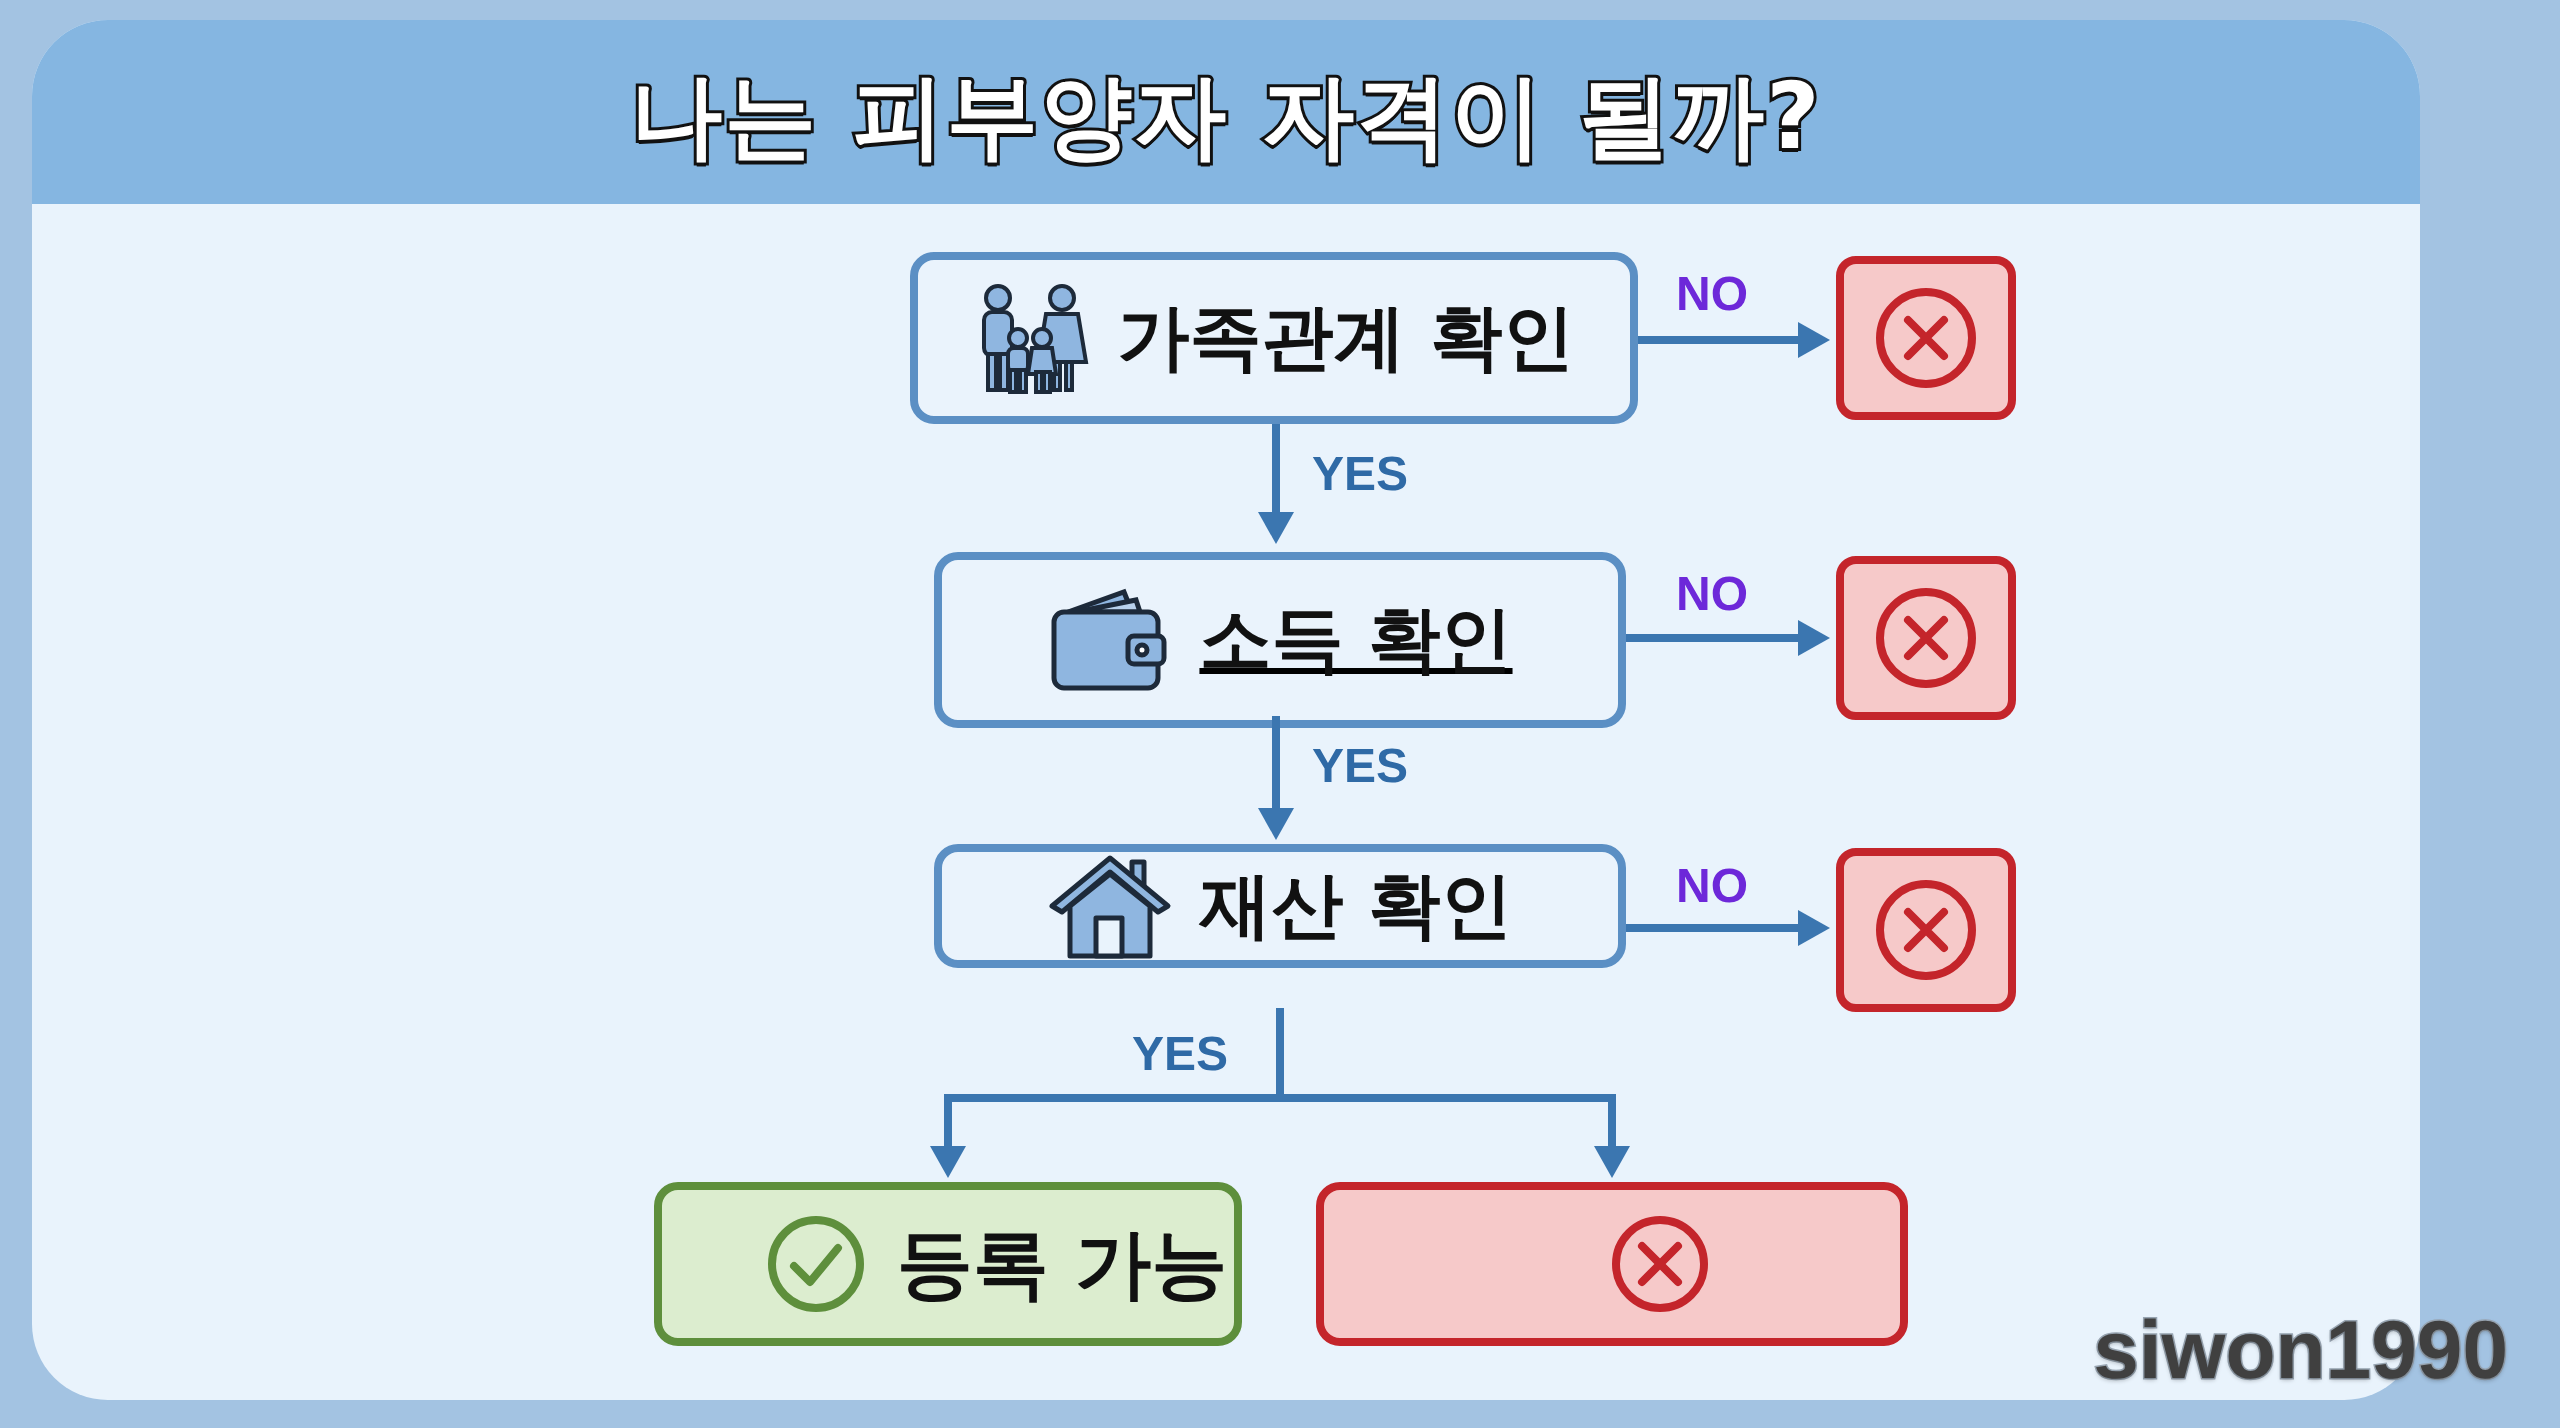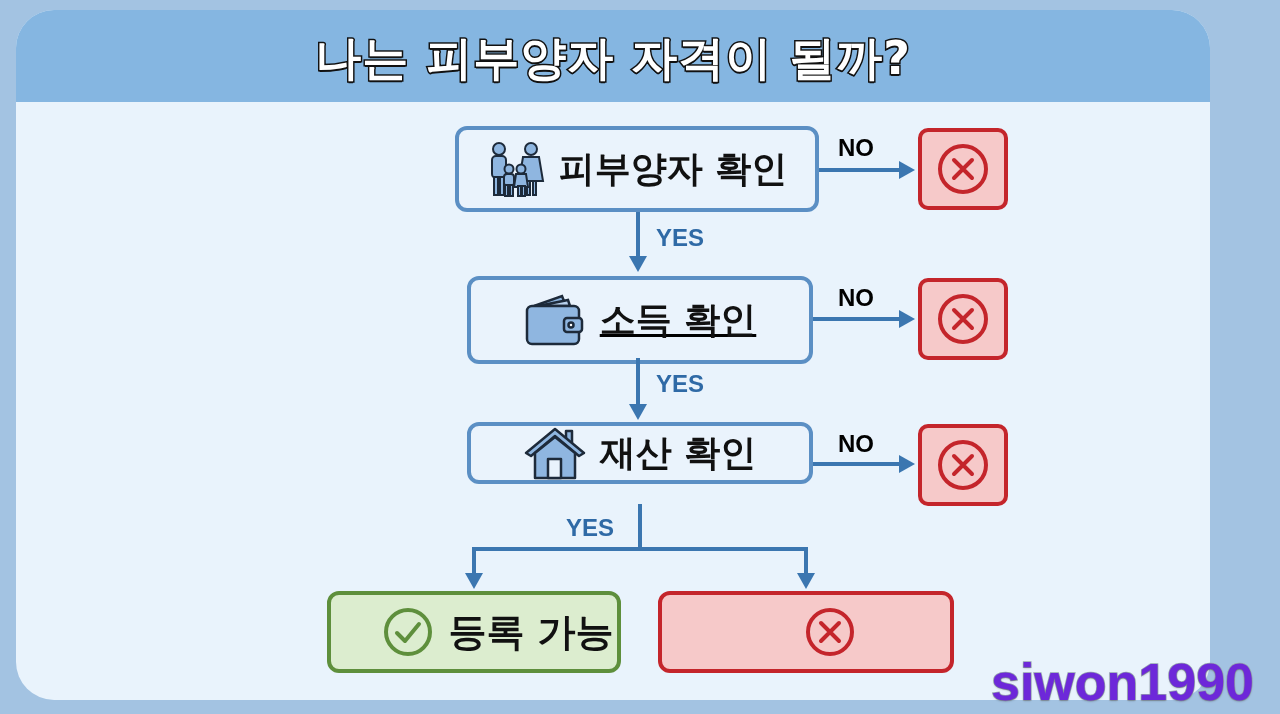--- a/index.html
+++ b/index.html
@@ -4,30 +4,30 @@
 <style>
   html, body { margin:0; padding:0; }
   body { width:1280px; height:714px; background:#a3c3e2; position:relative; overflow:hidden; font-family:"DejaVu Sans", sans-serif; }
   .frame { position:absolute; left:16px; top:10px; width:1194px; height:690px; border-radius:38px; overflow:hidden; background:#e9f3fc; }
   .header { position:absolute; left:0; top:0; width:100%; height:92px; background:#85b6e1; }
   .title { position:absolute; left:0; top:18px; width:100%; text-align:center; font-size:46px; font-weight:bold; color:#ffffff; letter-spacing:1px;
     -webkit-text-stroke:3px #111; paint-order:stroke fill; text-shadow:0 2px 0 #111; }
   .node { position:absolute; box-sizing:border-box; border:4px solid #5b8fc4; border-radius:12px; background:#eaf3fc; display:flex; align-items:center; justify-content:center; gap:14px; }
   .node .label { font-size:36px; font-weight:bold; color:#111; }
   .xbox { position:absolute; box-sizing:border-box; border:4px solid #c4252b; border-radius:10px; background:#f6c9c9; width:90px; height:82px; display:flex; align-items:center; justify-content:center; }
-  .lbl-no { position:absolute; font-size:24px; font-weight:bold; color:#000000; font-family:"Liberation Sans", sans-serif; }
+  .lbl-no { position:absolute; font-size:24px; font-weight:bold; color:#6d28d9; font-family:"Liberation Sans", sans-serif; }
   .lbl-yes { position:absolute; font-size:24px; font-weight:bold; color:#2f6aa6; font-family:"Liberation Sans", sans-serif; }
   .line { position:absolute; background:#3b76b0; }
   .arrow-down { position:absolute; width:0; height:0; border-left:9px solid transparent; border-right:9px solid transparent; border-top:16px solid #3b76b0; }
   .arrow-right { position:absolute; width:0; height:0; border-top:9px solid transparent; border-bottom:9px solid transparent; border-left:16px solid #3b76b0; }
   .result { position:absolute; box-sizing:border-box; border-radius:12px; display:flex; align-items:center; justify-content:center; gap:14px;padding-left:48px; }
   .result .label { font-size:38px; font-weight:bold; color:#111; }
   .ok { border:4px solid #5e8f3c; background:#dcedcf; }
   .no { border:4px solid #c4252b; background:#f6c9c9; }
-  .watermark { position:absolute; right:26px; top:652px; font-family:"Liberation Sans", sans-serif; font-weight:bold; font-size:52px; color:#6d28d9;
+  .watermark { position:absolute; right:26px; top:652px; font-family:"Liberation Sans", sans-serif; font-weight:bold; font-size:41px; color:#404040;
     -webkit-text-stroke:1.5px #9aa7b4; paint-order:stroke fill; text-shadow:0 1px 2px rgba(0,0,0,0.25); }
 </style>
 </head>
 <body>
 
 <div class="frame">
   <div class="header">
     <div class="title">나는 피부양자 자격이 될까?</div>
   </div>
 </div>
@@ -46,21 +46,21 @@
       <circle cx="22" cy="30" r="4.5"></circle>
         <rect x="17" y="35" width="10" height="12" rx="3"></rect>
         <rect x="18" y="46" width="3" height="11"></rect>
         <rect x="23" y="46" width="3" height="11"></rect>
       <circle cx="34" cy="30" r="4.5"></circle>
         <path d="M29 35 h10 l2 13 h-14 z"></path>
         <rect x="31" y="47" width="3" height="10"></rect>
         <rect x="35" y="47" width="3" height="10"></rect>
     </g>
   </svg>
-  <span class="label">피부양자 확인</span>
+  <span class="label">가족관계 확인</span>
 </div>
 <div class="line" style="left:819px;top:168px;width:80px;height:4px;"></div>
 <div class="arrow-right" style="left:899px;top:161px;"></div>
 <span class="lbl-no" style="left:838px;top:134px;">NO</span>
 <div class="xbox" style="left:918px;top:128px;">
   <svg width="54" height="54" viewBox="0 0 54 54">
       <circle cx="27" cy="27" r="23" fill="none" stroke="#c4252b" stroke-width="4"></circle>
       <path d="M18 18 L36 36 M36 18 L18 36" stroke="#c4252b" stroke-width="4" stroke-linecap="round"></path>
     </svg>
 </div>

